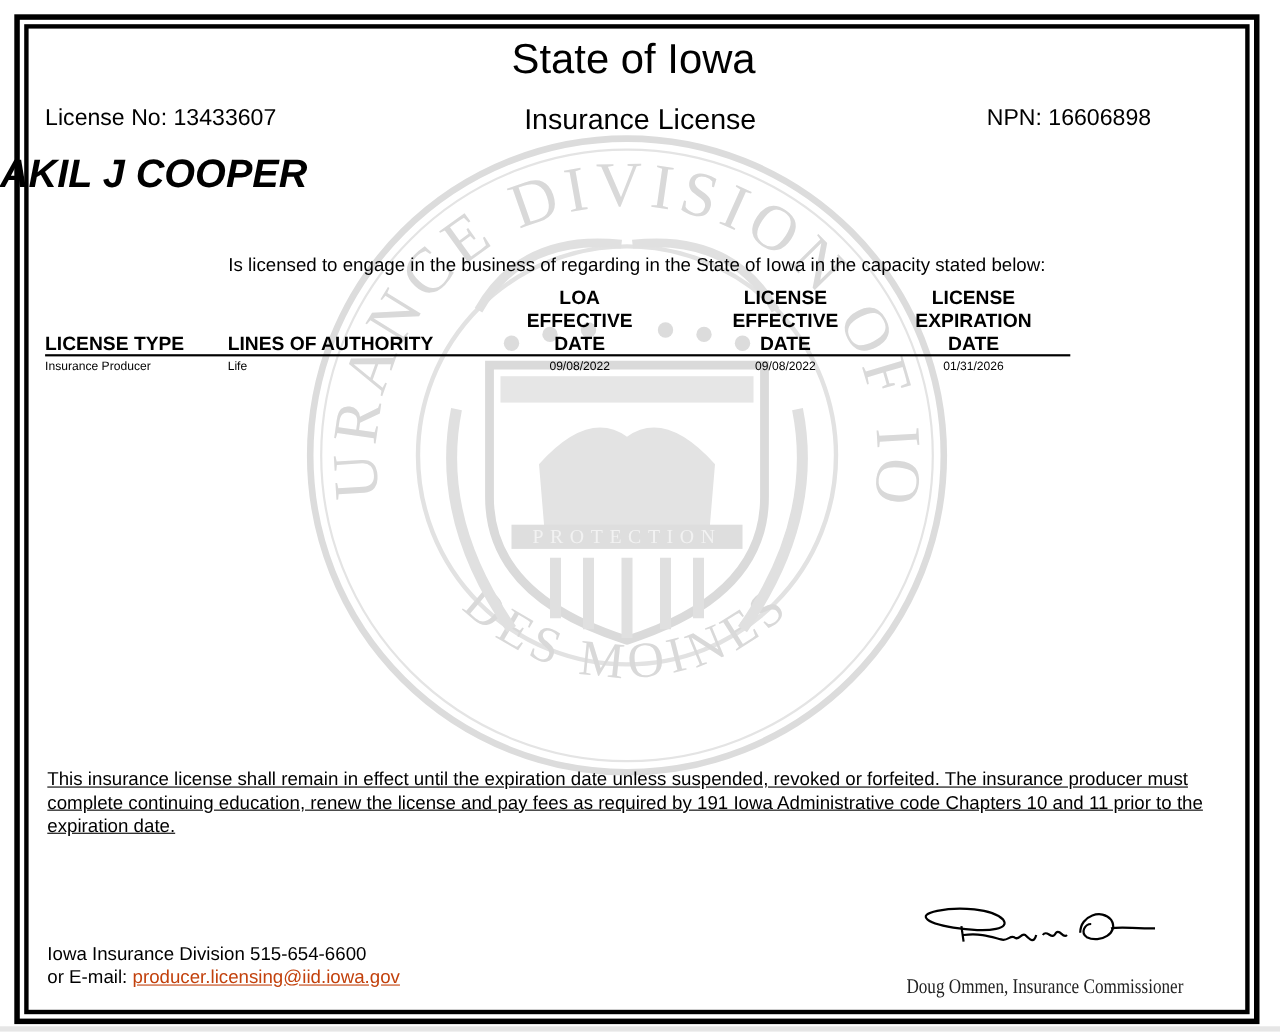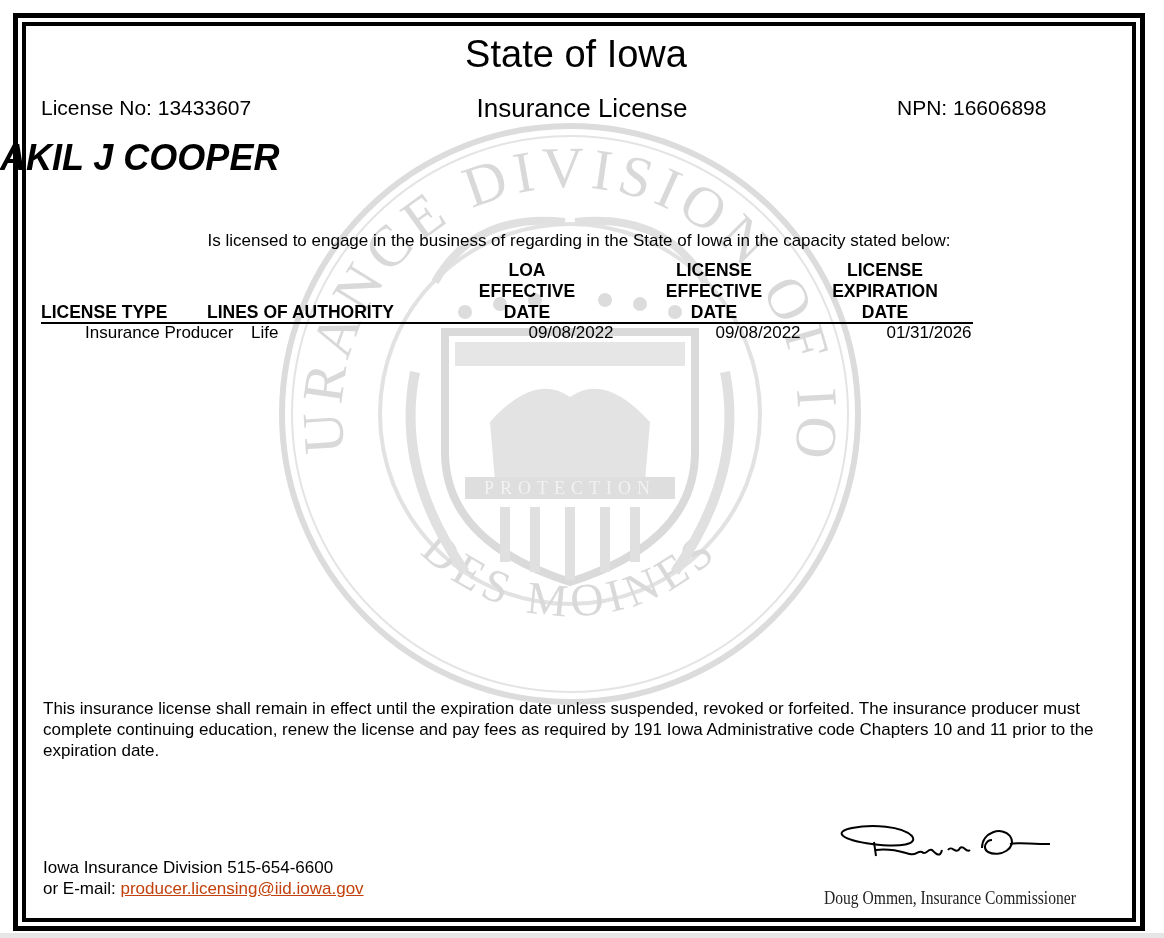--- a/index.html
+++ b/index.html
@@ -11,23 +11,23 @@
   .abs { position: absolute; white-space: nowrap; }
   .title { left: 0; width: 1152px; top: 31px; text-align: center; font-size: 38px; line-height: 46px; }
   .subtitle { left: 0; width: 1164px; top: 92px; text-align: center; font-size: 26px; line-height: 32px; }
   .license-no { left: 41px; top: 95px; font-size: 21px; line-height: 26px; }
   .npn { left: 897px; top: 95px; font-size: 21px; line-height: 26px; }
   .holder { left: 0; width: 1160px; top: 136px; text-align: left; font-size: 36px; line-height: 44px; font-weight: bold; font-style: italic; }
   .intro { left: 0; width: 1158px; top: 230px; text-align: center; font-size: 17px; line-height: 21px; }
   .th { font-weight: bold; font-size: 17.5px; line-height: 21px; text-align: center; }
   .th-left { text-align: left; }
   .rule { position: absolute; left: 41px; top: 322px; width: 932px; height: 2px; background: #000; }
-  .td { font-size: 17px; line-height: 14px; margin-left: 44px; }
+  .td { font-size: 11px; line-height: 14px; }
   .td-center { text-align: center; }
-  .para { left: 43px; top: 698px; width: 1080px; font-size: 17px; line-height: 21px; white-space: normal; }
+  .para { left: 43px; top: 698px; width: 1080px; font-size: 17px; line-height: 21px; white-space: normal; text-decoration: underline; }
   .contact { left: 43px; top: 857px; font-size: 17px; line-height: 21px; }
   .contact a { color: #c2410c; text-decoration: underline; }
   .signature { position: absolute; left: 832px; top: 822px; width: 222px; height: 46px; }
   .sig-name { left: 824px; top: 887px; font-family: "Liberation Serif", serif; font-size: 19px; line-height: 22px; transform: scaleX(0.82); transform-origin: left top; color: #222; }
 </style>
 </head>
 <body>
 
 <div class="outer"></div>
 <div class="inner"></div>

